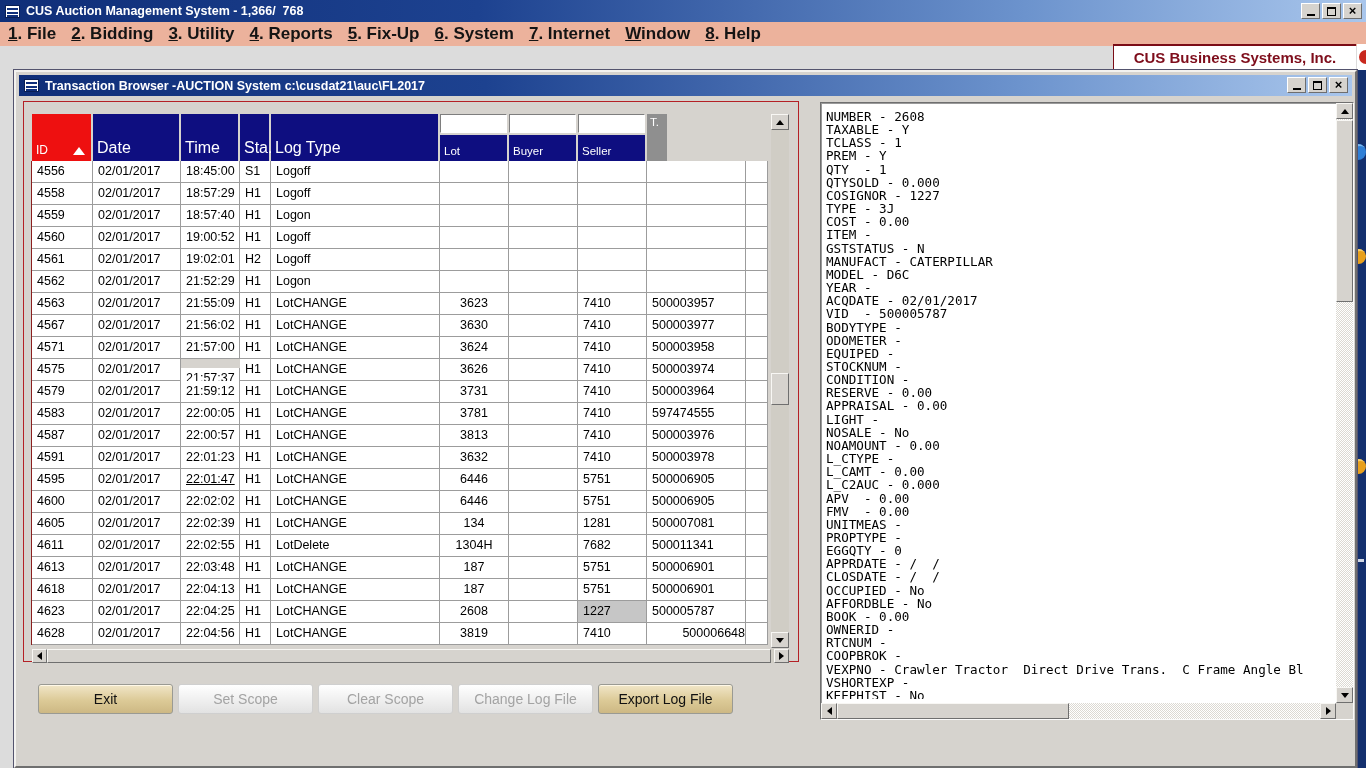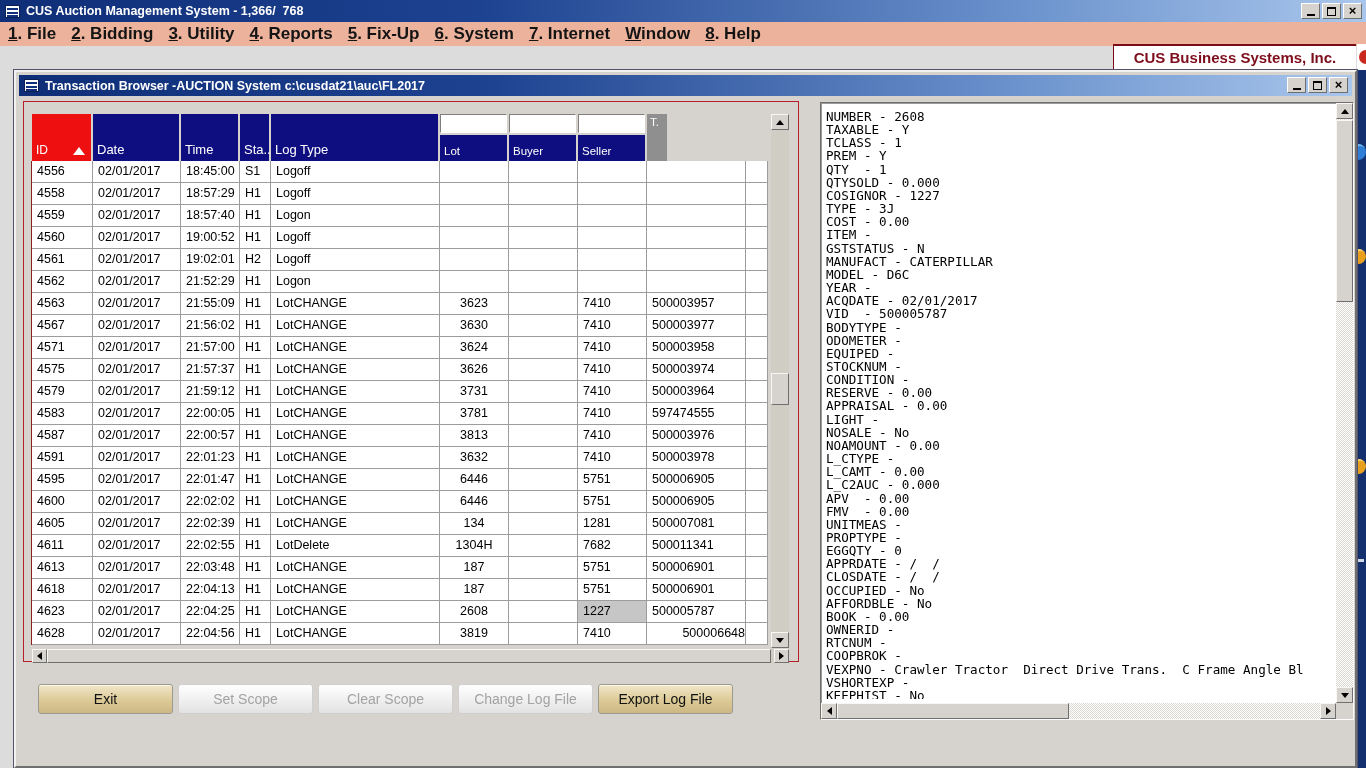--- a/index.html
+++ b/index.html
@@ -53,21 +53,21 @@
   
   .table-panel { position:absolute; left:7px; top:29px; width:776px; height:561px;
     border:1px solid #b42025; background:#d6d3ce; }
   .grid-header { position:absolute; left:8px; top:12px; display:flex; gap:2px; height:47px; }
   .hc { height:47px; position:relative; }
   .hc-red { background:#ee1010; }
   .hc-red .hlabel { position:absolute; left:4px; bottom:4px; color:#fff; font-size:12px; }
   .sort-up { position:absolute; right:6px; bottom:6px; width:0; height:0;
     border-left:6px solid transparent; border-right:6px solid transparent; border-bottom:8px solid #fff; }
   .hc-navy { background:#0e0e80; }
-  .hc-navy .hlabel { position:absolute; left:4px; bottom:4px; color:#fff; font-size:13px; white-space:nowrap; }
+  .hc-navy .hlabel { position:absolute; left:4px; bottom:4px; color:#fff; font-size:16px; white-space:nowrap; }
   .hc-filter { display:flex; flex-direction:column; gap:2px; background:transparent; }
   .hc-filter input { width:100%; height:19px; border:1px solid; border-color:#7e7e7e #fff #fff #7e7e7e;
     background:#fff; font-size:11px; padding:0 2px; outline:none; }
   .hc-filter .navy-part { flex:1; background:#0e0e80; position:relative; }
   .hc-filter .navy-part .hlabel { position:absolute; left:4px; bottom:4px; color:#fff; font-size:11.5px; }
   .hc-gray { background:#8f8f8f; }
   .hc-gray .hlabel { position:absolute; left:3px; top:2px; color:#fff; font-size:11.5px; }
 
   .grid-body { position:absolute; left:8px; top:59px; box-shadow:-1px 0 0 #8c1f1f; }
   .trow { display:flex; height:22px; }
@@ -330,21 +330,21 @@
           <div class="tcell" style="width: 169px;">LotCHANGE</div>
           <div class="tcell center" style="width: 69px;">3624</div>
           <div class="tcell" style="width: 69px;"></div>
           <div class="tcell" style="width: 69px;">7410</div>
           <div class="tcell" style="width: 99px;">500003958</div>
           <div class="tcell" style="width: 22px;"></div>
         </div>
         <div class="trow">
           <div class="tcell" style="width: 61px;">4575</div>
           <div class="tcell" style="width: 88px;">02/01/2017</div>
-          <div class="tcell" style="width: 59px;">21:57:37</div>
+          <div class="tcell" style="width: 59px; margin-top: 9px;">21:57:37</div>
           <div class="tcell" style="width: 31px;">H1</div>
           <div class="tcell" style="width: 169px;">LotCHANGE</div>
           <div class="tcell center" style="width: 69px;">3626</div>
           <div class="tcell" style="width: 69px;"></div>
           <div class="tcell" style="width: 69px;">7410</div>
           <div class="tcell" style="width: 99px;">500003974</div>
           <div class="tcell" style="width: 22px;"></div>
         </div>
         <div class="trow">
           <div class="tcell" style="width: 61px;">4579</div>
@@ -390,21 +390,21 @@
           <div class="tcell" style="width: 169px;">LotCHANGE</div>
           <div class="tcell center" style="width: 69px;">3632</div>
           <div class="tcell" style="width: 69px;"></div>
           <div class="tcell" style="width: 69px;">7410</div>
           <div class="tcell" style="width: 99px;">500003978</div>
           <div class="tcell" style="width: 22px;"></div>
         </div>
         <div class="trow">
           <div class="tcell" style="width: 61px;">4595</div>
           <div class="tcell" style="width: 88px;">02/01/2017</div>
-          <div class="tcell" style="width: 59px;">22:01:47</div>
+          <div class="tcell" style="width: 59px; text-decoration: underline;">22:01:47</div>
           <div class="tcell" style="width: 31px;">H1</div>
           <div class="tcell" style="width: 169px;">LotCHANGE</div>
           <div class="tcell center" style="width: 69px;">6446</div>
           <div class="tcell" style="width: 69px;"></div>
           <div class="tcell" style="width: 69px;">5751</div>
           <div class="tcell" style="width: 99px;">500006905</div>
           <div class="tcell" style="width: 22px;"></div>
         </div>
         <div class="trow">
           <div class="tcell" style="width: 61px;">4600</div>

